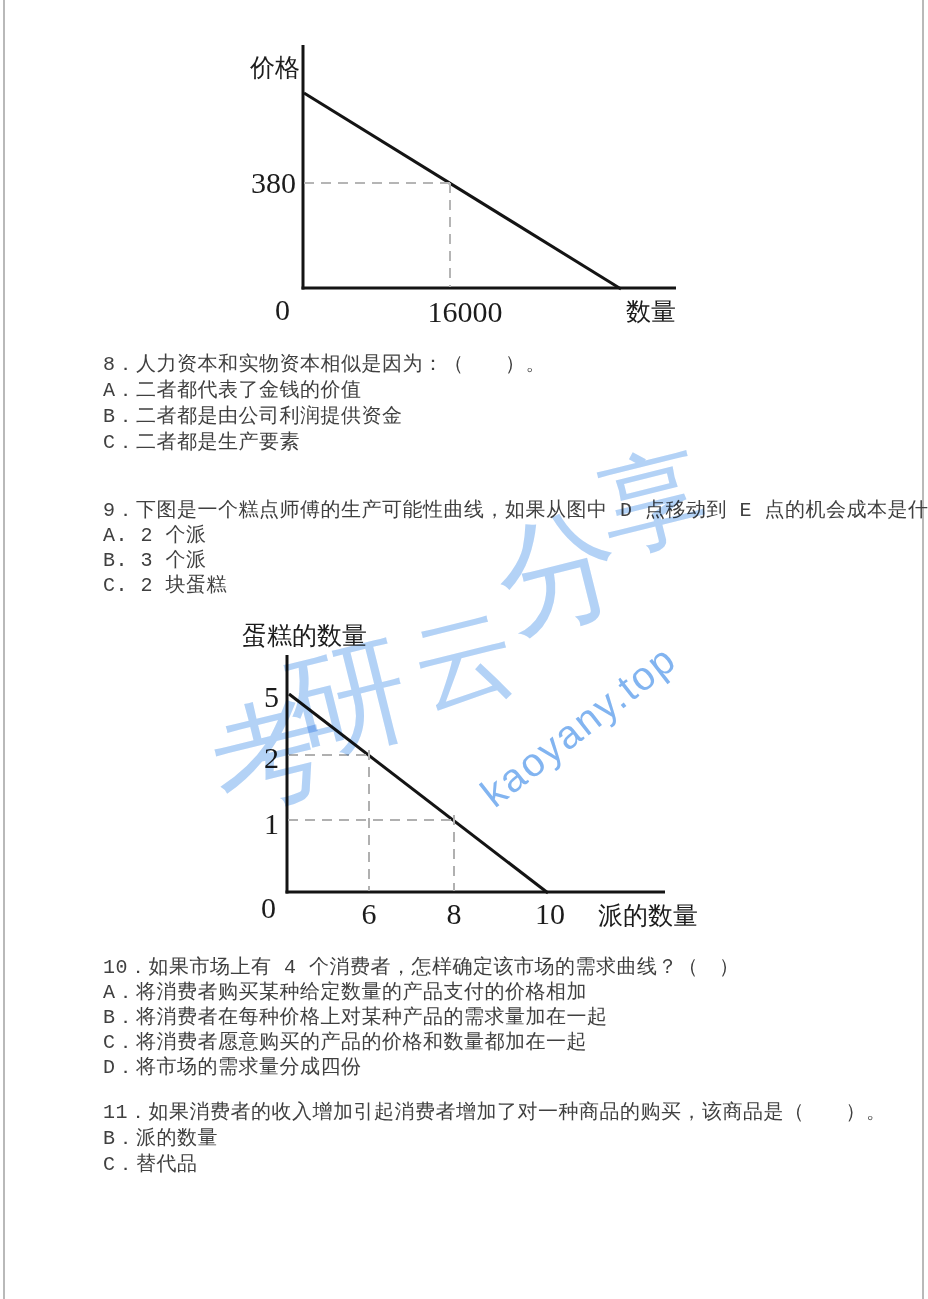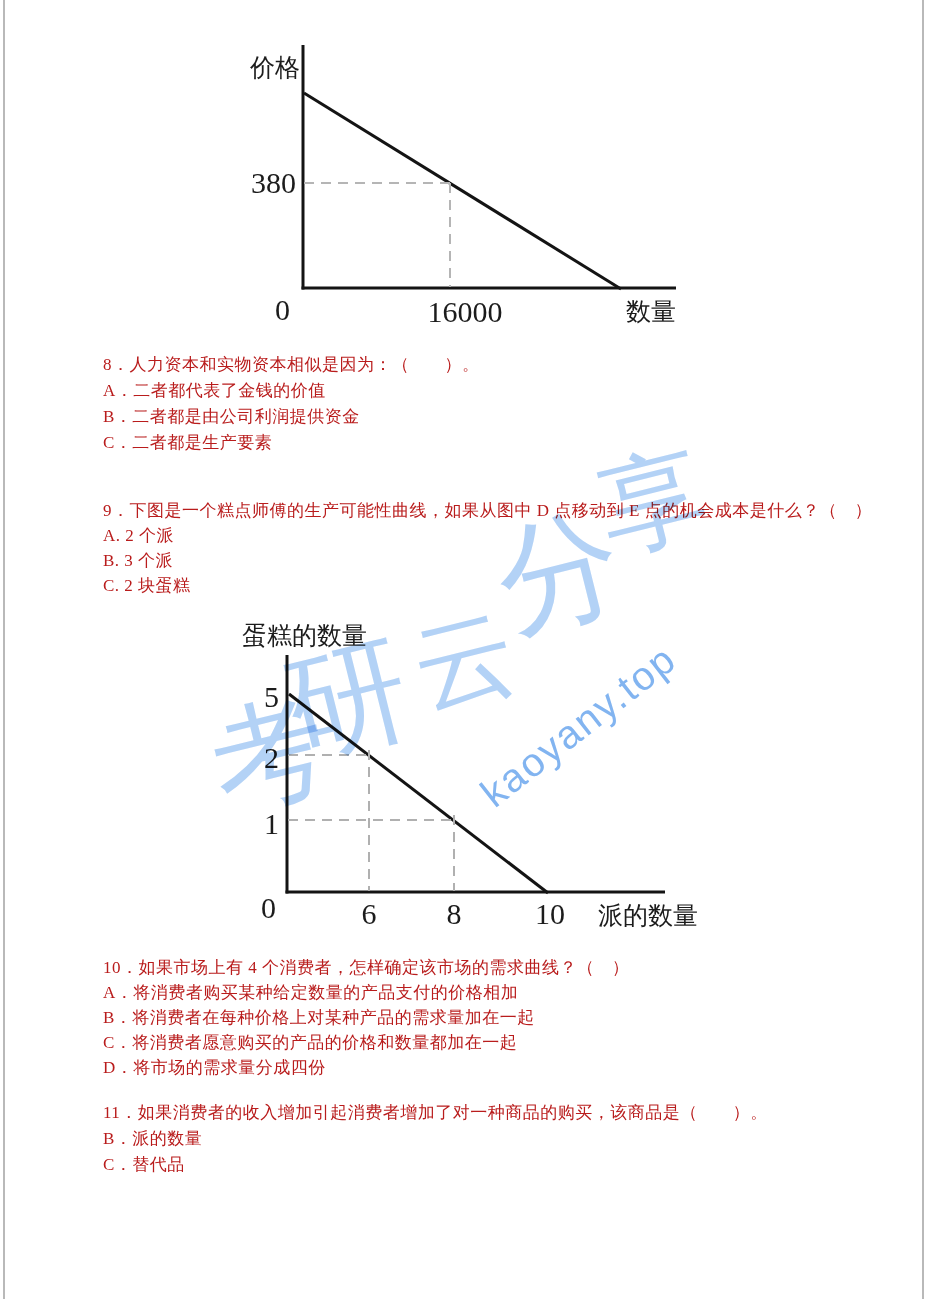--- a/index.html
+++ b/index.html
@@ -1,20 +1,20 @@
 <!DOCTYPE html>
 <html><head>
 <meta charset="utf-8">
 <style>
   html,body{margin:0;padding:0;background:#ffffff;}
   body{width:928px;height:1299px;position:relative;overflow:hidden;
        font-family:"Liberation Serif","DejaVu Serif",serif;color:#1f1f1f;}
   .page{position:absolute;left:0;top:0;width:928px;height:914px;background:#fff;}
   .page-border{position:absolute;top:0;width:2px;height:1299px;background:#b9b9b9;}
-  .qblock{position:absolute;left:103px;font-size:17px;letter-spacing:.5px;color:#b91c1c;}
+  .qblock{position:absolute;left:103px;font-size:20px;letter-spacing:.5px;color:#404040;font-family:Liberation Mono, monospace;}
   .qline{height:26px;line-height:26px;white-space:nowrap;}
   .qline.lh25{height:25px;line-height:25px;}
   svg text{font-family:"Liberation Serif","DejaVu Serif",serif;fill:#1c1c1c;}
   .wm-char{position:absolute;color:#a9ccf5;opacity:.88;z-index:5;pointer-events:none;
            mix-blend-mode:multiply;font-family:"Liberation Serif","DejaVu Serif",serif;
            transform:rotate(-14deg);line-height:1;}
   .wm-site{position:absolute;left:500px;top:770px;z-index:5;pointer-events:none;
            color:#74acef;opacity:.9;mix-blend-mode:multiply;
            font-family:"Liberation Sans","DejaVu Sans",sans-serif;
            font-size:40px;letter-spacing:2px;transform:rotate(-38deg);

